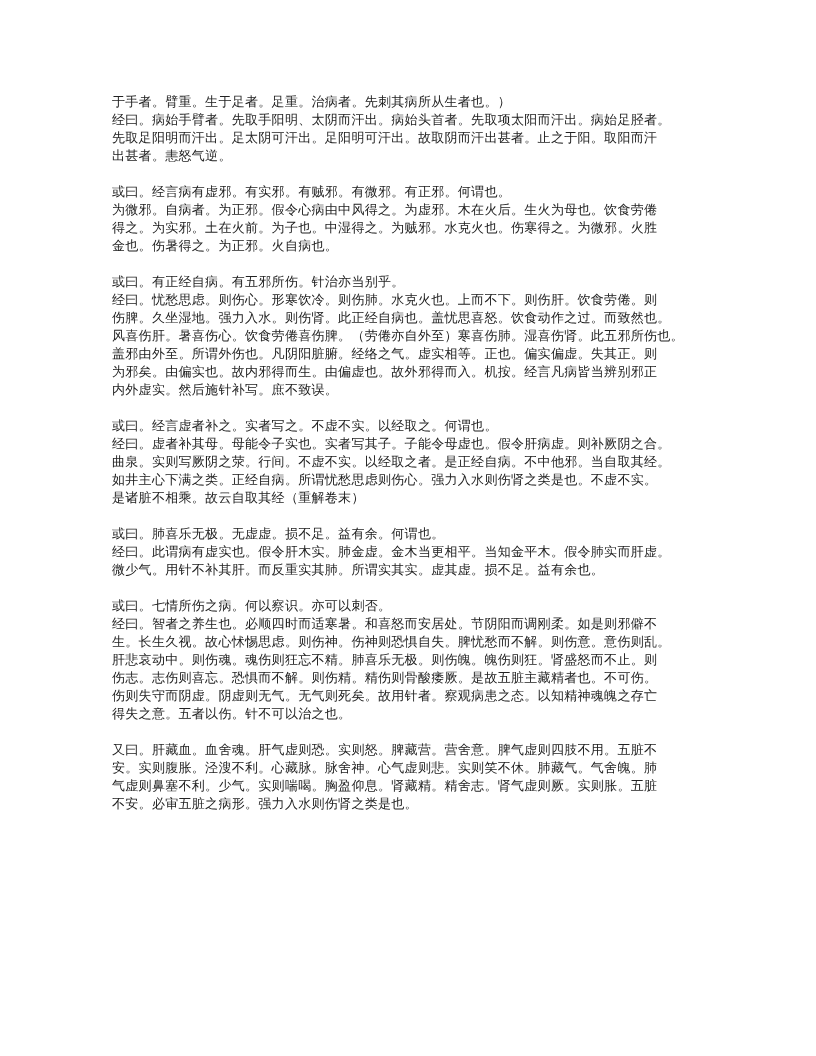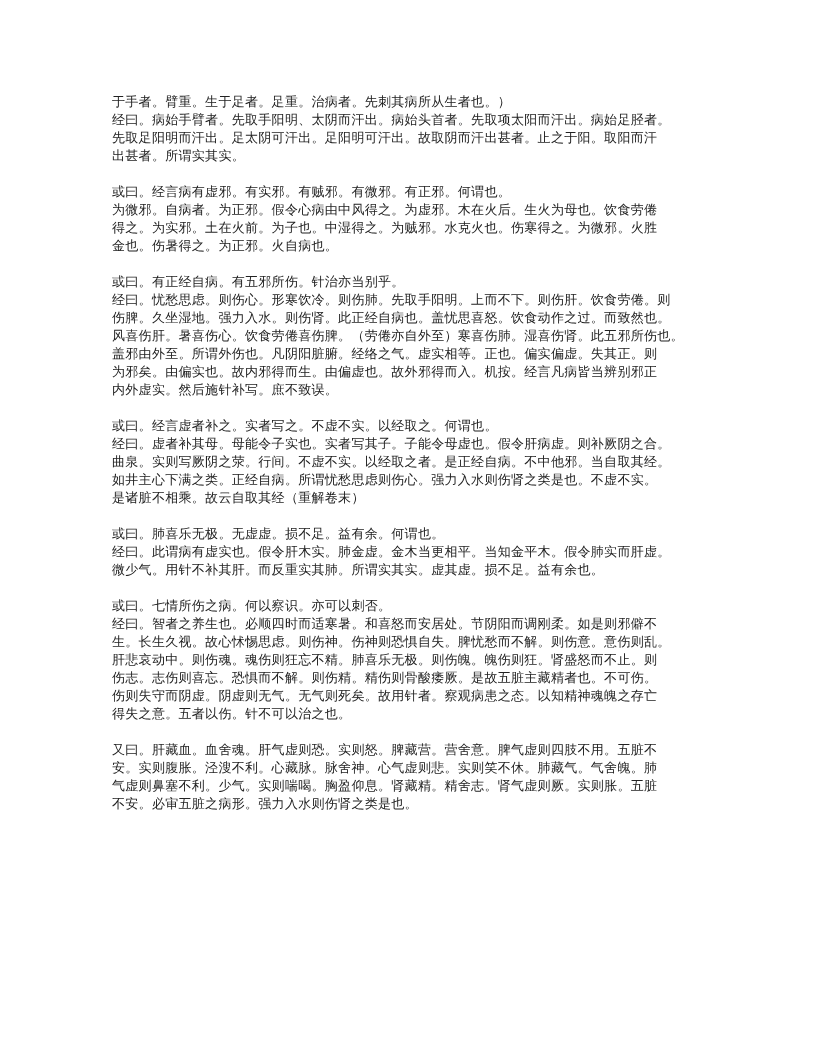--- a/index.html
+++ b/index.html
@@ -20,33 +20,33 @@
   .line { display: block; white-space: nowrap; }
 </style>
 </head>
 <body>
 
 <div class="page" id="page">
     <div class="para">
       <span class="line">于手者。臂重。生于足者。足重。治病者。先刺其病所从生者也。）</span>
       <span class="line">经曰。病始手臂者。先取手阳明、太阴而汗出。病始头首者。先取项太阳而汗出。病始足胫者。</span>
       <span class="line">先取足阳明而汗出。足太阴可汗出。足阳明可汗出。故取阴而汗出甚者。止之于阳。取阳而汗</span>
-      <span class="line">出甚者。所谓实其实。</span>
+      <span class="line">出甚者。恚怒气逆。</span>
     </div>
     <div class="gap"></div>
     <div class="para">
       <span class="line">或曰。经言病有虚邪。有实邪。有贼邪。有微邪。有正邪。何谓也。</span>
       <span class="line">为微邪。自病者。为正邪。假令心病由中风得之。为虚邪。木在火后。生火为母也。饮食劳倦</span>
       <span class="line">得之。为实邪。土在火前。为子也。中湿得之。为贼邪。水克火也。伤寒得之。为微邪。火胜</span>
       <span class="line">金也。伤暑得之。为正邪。火自病也。</span>
     </div>
     <div class="gap"></div>
     <div class="para">
       <span class="line">或曰。有正经自病。有五邪所伤。针治亦当别乎。</span>
-      <span class="line">经曰。忧愁思虑。则伤心。形寒饮冷。则伤肺。先取手阳明。上而不下。则伤肝。饮食劳倦。则</span>
+      <span class="line">经曰。忧愁思虑。则伤心。形寒饮冷。则伤肺。水克火也。上而不下。则伤肝。饮食劳倦。则</span>
       <span class="line">伤脾。久坐湿地。强力入水。则伤肾。此正经自病也。盖忧思喜怒。饮食动作之过。而致然也。</span>
       <span class="line">风喜伤肝。暑喜伤心。饮食劳倦喜伤脾。（劳倦亦自外至）寒喜伤肺。湿喜伤肾。此五邪所伤也。</span>
       <span class="line">盖邪由外至。所谓外伤也。凡阴阳脏腑。经络之气。虚实相等。正也。偏实偏虚。失其正。则</span>
       <span class="line">为邪矣。由偏实也。故内邪得而生。由偏虚也。故外邪得而入。机按。经言凡病皆当辨别邪正</span>
       <span class="line">内外虚实。然后施针补写。庶不致误。</span>
     </div>
     <div class="gap"></div>
     <div class="para">
       <span class="line">或曰。经言虚者补之。实者写之。不虚不实。以经取之。何谓也。</span>
       <span class="line">经曰。虚者补其母。母能令子实也。实者写其子。子能令母虚也。假令肝病虚。则补厥阴之合。</span>

